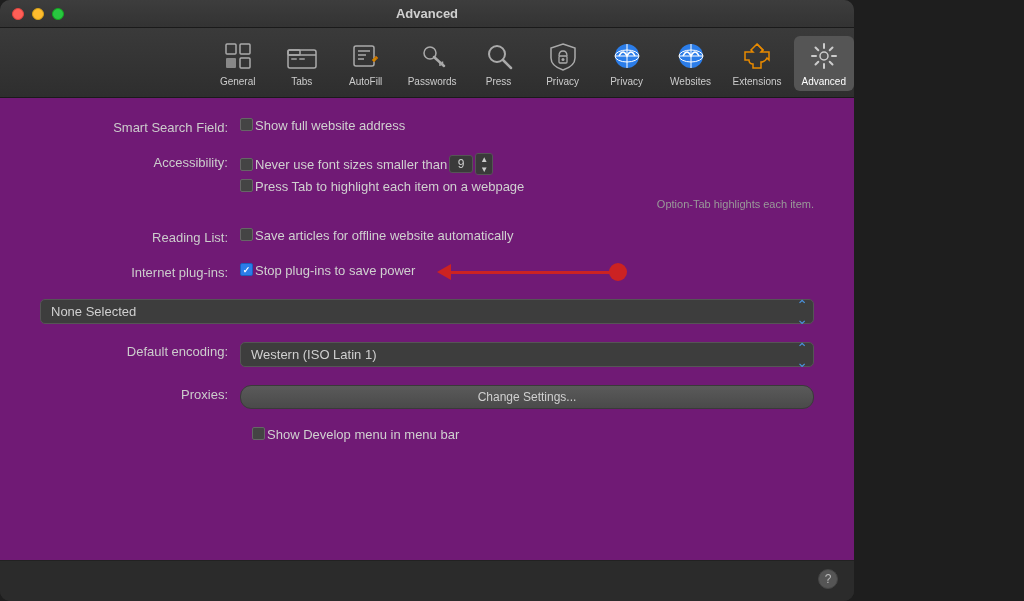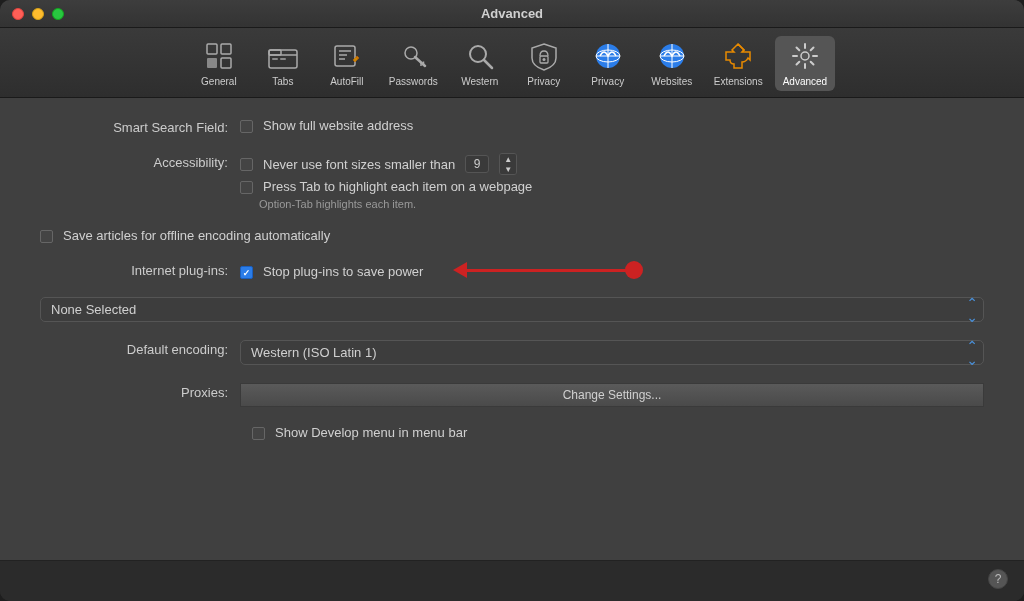--- a/index.html
+++ b/index.html
@@ -4,21 +4,21 @@
   <style>
     * { box-sizing: border-box; margin: 0; padding: 0; }
     body {
       background: #1e1e1e;
       font-family: -apple-system, BlinkMacSystemFont, 'Helvetica Neue', Arial, sans-serif;
       width: 1024px;
       height: 601px;
       overflow: hidden;
     }
     .window {
-      width: 1024px;
+      width: 854px;
       height: 601px;
       background: #2b2b2b;
       border-radius: 10px;
       overflow: hidden;
       display: flex;
       flex-direction: column;
     }
     .titlebar {
       background: linear-gradient(to bottom, #3d3d3d, #333333);
       height: 28px;
@@ -45,21 +45,21 @@
       left: 50%;
       transform: translateX(-50%);
       color: #d0d0d0;
       font-size: 13px;
       font-weight: 600;
     }
     .toolbar {
       background: linear-gradient(to bottom, #3a3a3a, #2e2e2e);
       padding: 8px 0 6px;
       display: flex;
-      justify-content: center;
+      justify-content: flex-end;
       gap: 4px;
       border-bottom: 1px solid #1a1a1a;
     }
     .toolbar-item {
       display: flex;
       flex-direction: column;
       align-items: center;
       padding: 4px 8px;
       border-radius: 6px;
       cursor: pointer;
@@ -79,21 +79,21 @@
     .toolbar-label {
       font-size: 10px;
       color: #cccccc;
       text-align: center;
     }
     .toolbar-item.active .toolbar-label {
       color: #ffffff;
     }
     .content {
       flex: 1;
-      background: #404040;
+      background: #701a75;
       padding: 20px 40px;
       overflow-y: auto;
     }
     .settings-row {
       display: flex;
       align-items: flex-start;
       margin-bottom: 18px;
     }
     .settings-label {
       color: #cccccc;
@@ -105,22 +105,22 @@
       font-weight: 400;
     }
     .settings-control {
       flex: 1;
       display: flex;
       flex-direction: column;
       gap: 4px;
     }
     .checkbox-row {
       display: flex;
-      align-items: flex-end;
-      gap: 10px;
+      align-items: flex-start;
+      gap: 2px;
     }
     .checkbox {
       width: 13px;
       height: 13px;
       border: 1px solid #666;
       border-radius: 2px;
       background: #444;
       display: flex;
       align-items: center;
       justify-content: center;
@@ -137,20 +137,21 @@
       font-weight: bold;
     }
     .checkbox-label {
       color: #d0d0d0;
       font-size: 13px;
     }
     .hint-text {
       color: #999999;
       font-size: 11px;
       margin-left: 19px;
+      text-align: right;
     }
     .inline-row {
       display: flex;
       align-items: center;
     }
     .number-display {
       background: #3a3a3a;
       border: 1px solid #555;
       border-radius: 3px;
       color: #ccc;
@@ -204,21 +205,21 @@
       pointer-events: none;
       color: #4a90d9;
       font-size: 14px;
       display: flex;
       flex-direction: column;
       line-height: 1;
     }
     .button-gray {
       background: linear-gradient(to bottom, #5a5a5a, #4a4a4a);
       border: 1px solid #3a3a3a;
-      border-radius: 0;
+      border-radius: 11px;
       color: #d0d0d0;
       font-size: 12px;
       padding: 4px 14px;
       cursor: pointer;
       outline: none;
     }
     .bottom-bar {
       background: #2b2b2b;
       padding: 8px 16px 12px;
       display: flex;
@@ -333,21 +334,21 @@
       <span class="toolbar-label">Passwords</span>
     </div>
 
     <div class="toolbar-item">
       <div class="toolbar-icon">
         <svg width="32" height="32" viewBox="0 0 32 32">
           <circle cx="14" cy="14" r="8" fill="none" stroke="#aaa" stroke-width="2"></circle>
           <line x1="20" y1="20" x2="28" y2="28" stroke="#aaa" stroke-width="2.5" stroke-linecap="round"></line>
         </svg>
       </div>
-      <span class="toolbar-label">Western</span>
+      <span class="toolbar-label">Press</span>
     </div>
 
     <div class="toolbar-item">
       <div class="toolbar-icon">
         <svg width="32" height="32" viewBox="0 0 32 32">
           <path d="M16 4 L28 8 L28 18 Q28 26 16 30 Q4 26 4 18 L4 8 Z" fill="none" stroke="#aaa" stroke-width="1.5"></path>
           <rect x="12" y="16" width="8" height="7" rx="1" fill="none" stroke="#aaa" stroke-width="1.3"></rect>
           <path d="M12 16 Q12 11 16 11 Q20 11 20 16" fill="none" stroke="#aaa" stroke-width="1.3"></path>
           <circle cx="16" cy="19.5" r="1.5" fill="#aaa"></circle>
         </svg>
@@ -438,24 +439,25 @@
         </div>
         <div class="checkbox-row">
           <div class="checkbox"></div>
           <span class="checkbox-label">Press Tab to highlight each item on a webpage</span>
         </div>
         <span class="hint-text">Option-Tab highlights each item.</span>
       </div>
     </div>
 
     <div class="settings-row">
+      <span class="settings-label">Reading List:</span>
       <div class="settings-control">
         <div class="checkbox-row">
           <div class="checkbox"></div>
-          <span class="checkbox-label">Save articles for offline encoding automatically</span>
+          <span class="checkbox-label">Save articles for offline website automatically</span>
         </div>
       </div>
     </div>
 
     <div class="settings-row">
       <span class="settings-label">Internet plug-ins:</span>
       <div class="settings-control">
         <div class="checkbox-row">
           <div class="checkbox checked"></div>
           <span class="checkbox-label">Stop plug-ins to save power</span>

